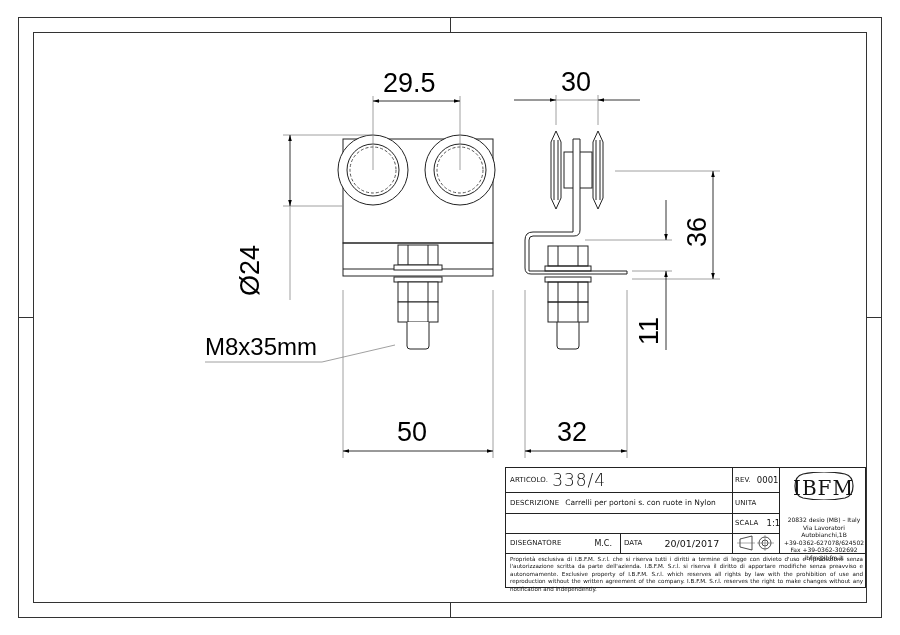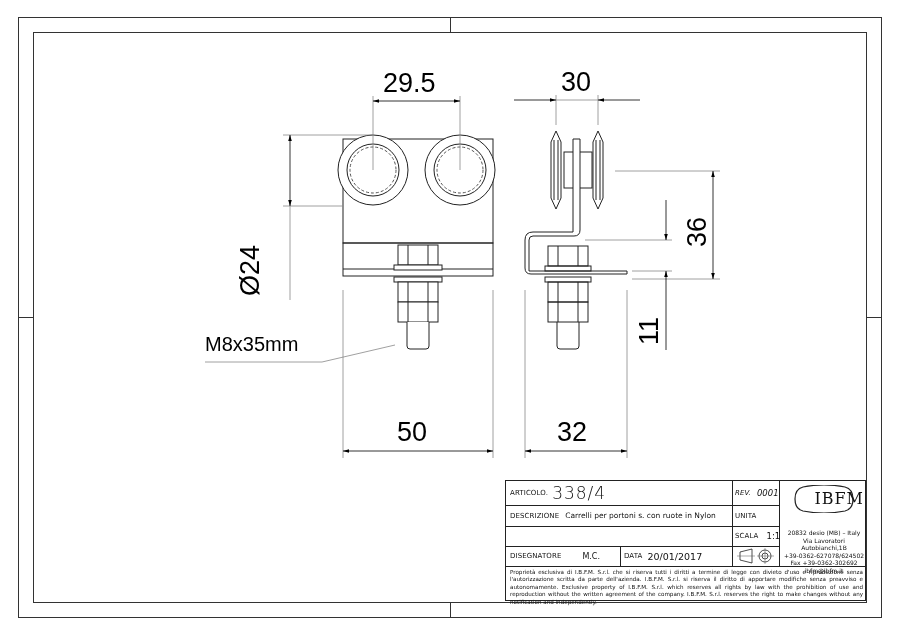--- a/index.html
+++ b/index.html
@@ -1,18 +1,18 @@
 <!DOCTYPE html>
 <html><head>
 <meta charset="utf-8">
 <style>
   html, body { margin: 0; padding: 0; background: #ffffff; }
   body { width: 900px; height: 635px; position: relative; overflow: hidden; font-family: "DejaVu Sans", sans-serif; }
   #drawing { position: absolute; left: 0; top: 0; width: 900px; height: 635px; }
-  .tb { position: absolute; left: 505px; top: 480px; width: 361px; height: 121px; border: 1px solid #222; box-sizing: border-box; font-family: "DejaVu Sans", sans-serif; color: #111; }
+  .tb { position: absolute; left: 505px; top: 467px; width: 361px; height: 121px; border: 1px solid #222; box-sizing: border-box; font-family: "DejaVu Sans", sans-serif; color: #111; }
   .tb .cell { position: absolute; box-sizing: border-box; display: flex; align-items: center; white-space: nowrap; overflow: hidden; }
   .lbl { font-size: 7px; letter-spacing: 0.1px; }
   .val { font-size: 7.5px; }
   .big { font-size: 17px; font-weight: 300; letter-spacing: 1px; }
   .mid { font-size: 10px; }
   .hl { position: absolute; height: 1px; background: #222; }
   .vl { position: absolute; width: 1px; background: #222; }
   .logo { position: absolute; left: 287px; top: 4px; width: 62px; height: 28px; }
   .addr { position: absolute; left: 274px; top: 48px; width: 88px; font-size: 6px; line-height: 7.6px; text-align: center; }
   .notice { position: absolute; left: 4px; top: 88px; width: 353px; font-size: 5.6px; line-height: 7.4px; text-align: justify; }
@@ -136,84 +136,84 @@
 
     <line x1="525" y1="290" x2="525" y2="458"></line>
     <line x1="627" y1="290" x2="627" y2="458"></line>
     <line x1="525" y1="451" x2="627" y2="451" marker-start="url(#arr)" marker-end="url(#arr)" stroke="#000"></line>
   </g>
 </svg>
 
 <div style="position:absolute;left:383px;top:68px;font-family:'Liberation Sans',sans-serif;font-size:27px;color:#000;">29.5</div>
 <div style="position:absolute;left:235px;top:250px;font-family:'Liberation Sans',sans-serif;font-size:27px;color:#000;transform:rotate(-90deg);transform-origin:left top;top:296px;">Ø24</div>
 <div style="position:absolute;left:397px;top:417px;font-family:'Liberation Sans',sans-serif;font-size:27px;color:#000;">50</div>
-<div style="position:absolute;left:205px;top:333px;font-family:'Liberation Sans',sans-serif;font-size:20px;color:#000;">M8x35mm</div>
+<div style="position:absolute;left:205px;top:333px;font-family:'Liberation Sans',sans-serif;font-size:24px;color:#000;">M8x35mm</div>
 <div style="position:absolute;left:561px;top:67px;font-family:'Liberation Sans',sans-serif;font-size:27px;color:#000;">30</div>
 <div style="position:absolute;left:682px;top:247px;font-family:'Liberation Sans',sans-serif;font-size:27px;color:#000;transform:rotate(-90deg);transform-origin:left top;">36</div>
 <div style="position:absolute;left:634px;top:345px;font-family:'Liberation Sans',sans-serif;font-size:27px;color:#000;transform:rotate(-90deg);transform-origin:left top;">11</div>
 <div style="position:absolute;left:557px;top:417px;font-family:'Liberation Sans',sans-serif;font-size:27px;color:#000;">32</div>
 
 <div class="tb">
 
   <div class="hl" style="left:0;top:24px;width:273px;"></div>
   <div class="hl" style="left:0;top:45px;width:273px;"></div>
   <div class="hl" style="left:0;top:65px;width:273px;"></div>
   <div class="hl" style="left:0;top:85px;width:359px;"></div>
   <div class="vl" style="left:226px;top:0;height:85px;"></div>
   <div class="vl" style="left:273px;top:0;height:85px;"></div>
   <div class="vl" style="left:114px;top:65px;height:20px;"></div>
 
   <div class="cell" style="left:4px;top:0;height:24px;width:110px;">
     <span class="lbl">ARTICOLO</span>
       <span class="lbl">.</span>
     <span class="big" style="margin-left:4px;">338/4</span>
   </div>
-  <div class="cell" style="left:229px;top:0;height:24px;width:45px;font-style:italic;">
+  <div class="cell" style="left:229px;top:0;height:24px;width:45px;">
     <span class="lbl">REV.</span>
     <span class="mid" style="margin-left:6px;font-size:8.5px;">0001</span>
   </div>
 
   <div class="cell" style="left:4px;top:24px;height:21px;width:220px;">
     <span class="lbl">DESCRIZIONE</span>
     <span class="val" style="margin-left:6px;">Carrelli per portoni s. con ruote in Nylon</span>
   </div>
   <div class="cell" style="left:229px;top:24px;height:21px;width:45px;">
     <span class="lbl">UNITA</span>
     <span class="val" style="margin-left:26px;font-size:8.5px;">mm</span>
   </div>
 
   <div class="cell" style="left:229px;top:45px;height:20px;width:45px;justify-content:space-between;">
     <span class="lbl">SCALA</span>
     <span class="val" style="margin-left:8px;font-size:8.5px;">1:1</span>
   </div>
 
   <div class="cell" style="left:4px;top:65px;height:20px;width:110px;gap:16px;">
     <span class="lbl">DISEGNATORE</span>
-    <span class="val" style="margin-left:5px;font-size:8px;">M.C.</span>
+    <span class="val" style="margin-left:17px;font-size:8px;">M.C.</span>
   </div>
   <div class="cell" style="left:118px;top:65px;height:20px;width:108px;">
     <span class="lbl">DATA</span>
-    <span class="mid" style="margin-left:5px;font-size:9.5px;">20/01/2017</span>
+    <span class="mid" style="margin-left:22px;font-size:9.5px;">20/01/2017</span>
   </div>
   <div class="cell" style="left:229px;top:65px;height:20px;width:44px;justify-content:center;">
     <svg width="40" height="16" viewBox="0 0 40 16">
       <path d="M3,4 L15,1 L15,15 L3,12 Z" fill="none" stroke="#222" stroke-width="0.8"></path>
       <line x1="0" y1="8" x2="18" y2="8" stroke="#555" stroke-width="0.5"></line>
       <circle cx="28" cy="8" r="6" fill="none" stroke="#222" stroke-width="0.8"></circle>
       <circle cx="28" cy="8" r="3" fill="none" stroke="#222" stroke-width="0.8"></circle>
       <line x1="20" y1="8" x2="37" y2="8" stroke="#555" stroke-width="0.5"></line>
       <line x1="28" y1="0" x2="28" y2="16" stroke="#555" stroke-width="0.5"></line>
     </svg>
   </div>
 
   <div class="logo">
     <svg width="62" height="28" viewBox="0 0 62 28" style="position:absolute;left:0;top:0;">
       <path d="M10,2 Q31,-2 52,2 Q60,4 60,14 Q60,24 52,26 Q31,30 10,26 Q2,24 2,14 Q2,4 10,2 Z" fill="none" stroke="#222" stroke-width="1.2"></path>
     </svg>
-    <div style="position:absolute;left:0;top:4px;width:62px;text-align:right;font-family:'DejaVu Serif',serif;font-size:16px;letter-spacing:1px;margin-left:9px;">IBFM</div>
+    <div style="position:absolute;left:0;top:4px;width:62px;text-align:left;font-family:'DejaVu Serif',serif;font-size:20px;letter-spacing:1px;">IBFM</div>
   </div>
   <div class="addr">
     <div>20832 desio (MB) – Italy</div>
     <div>Via Lavoratori Autobianchi,1B</div>
     <div>+39-0362-627078/624502</div>
     <div>Fax +39-0362-302692</div>
     <div>ibfm@ibfm.it</div>
   </div>
 
   <div class="notice">Proprietà esclusiva di I.B.F.M. S.r.l. che si riserva tutti i diritti a termine di legge con divieto d'uso e riproduzione senza l'autorizzazione scritta da parte dell'azienda. I.B.F.M. S.r.l. si riserva il diritto di apportare modifiche senza preavviso e autonomamente. Exclusive property of I.B.F.M. S.r.l. which reserves all rights by law with the prohibition of use and reproduction without the written agreement of the company. I.B.F.M. S.r.l. reserves the right to make changes without any notification and independently.</div>

